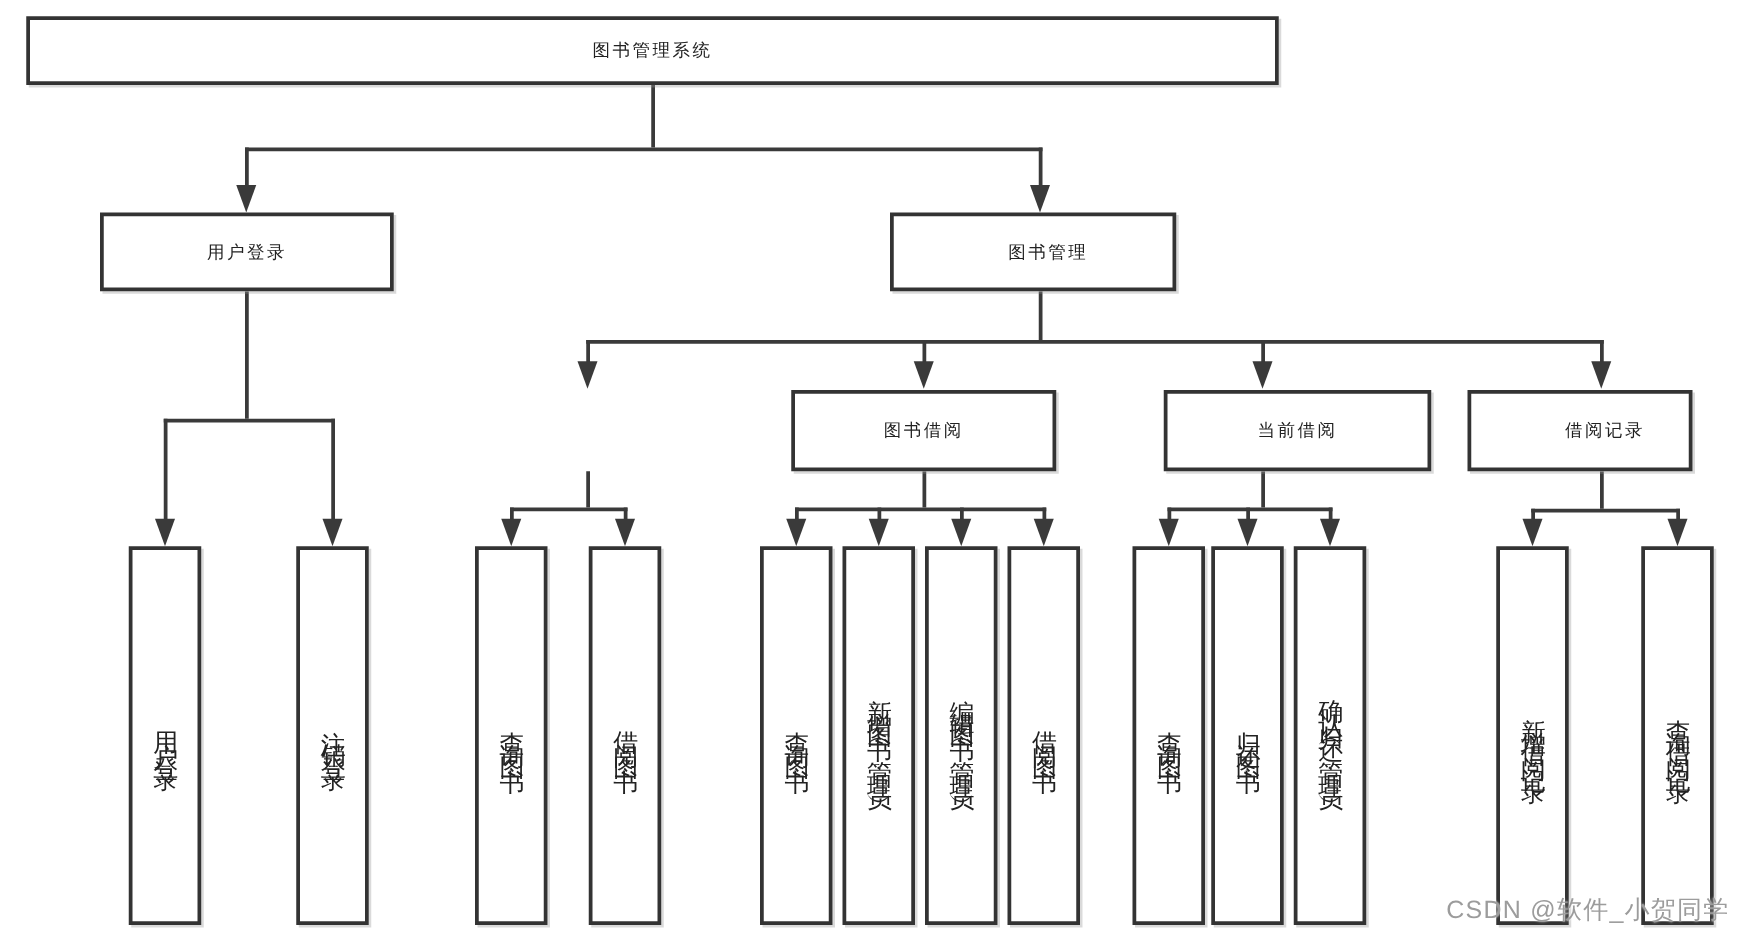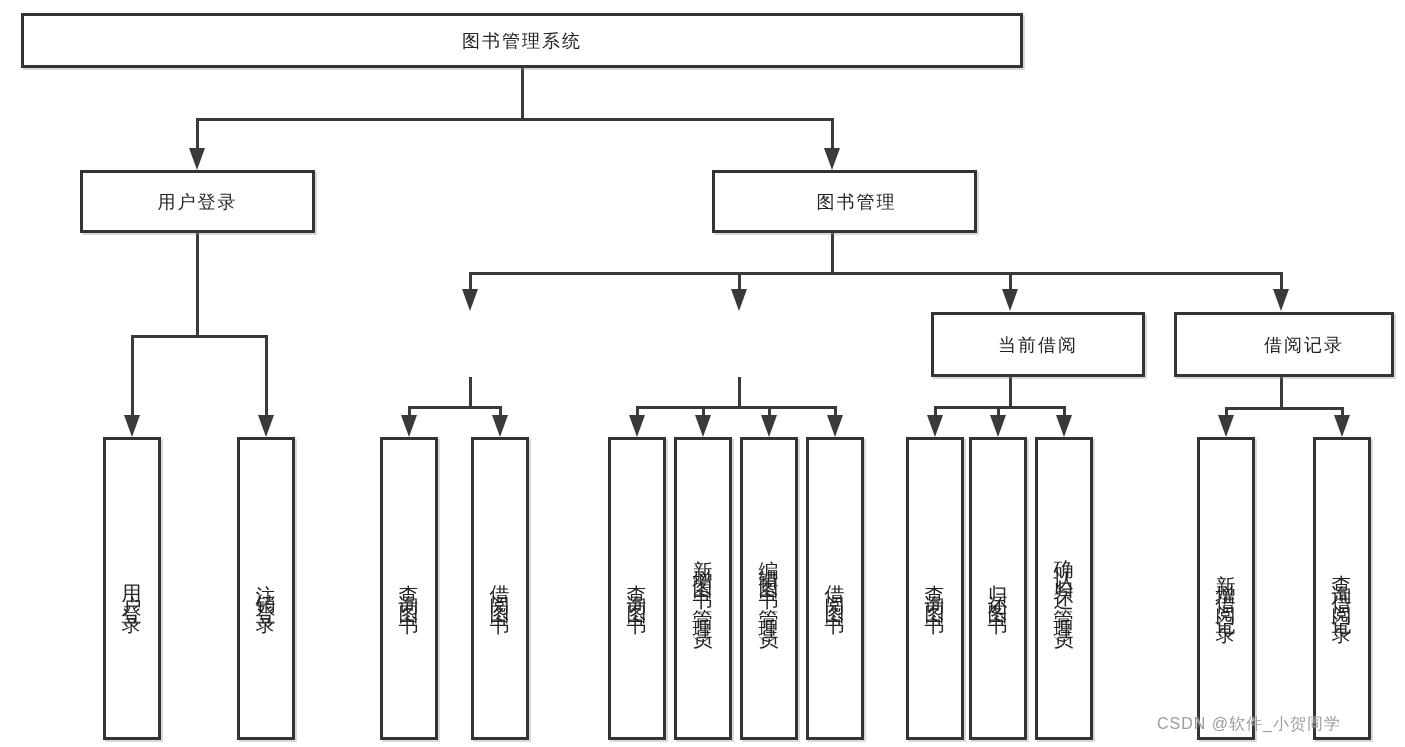--- a/index.html
+++ b/index.html
@@ -21,21 +21,21 @@
     border: 3px solid #333333;
     box-sizing: border-box;
     display: flex;
     align-items: center;
     justify-content: center;
     color: #222222;
     box-shadow: 2px 2px 0 rgba(150,150,150,0.35);
     z-index: 2;
   }
   .node-h span {
-    font-size: 18px;
+    font-size: 14px;
     letter-spacing: 2px;
     white-space: nowrap;
   }
   .node-v span {
     writing-mode: vertical-rl;
     text-orientation: mixed;
     font-size: 20px;
     letter-spacing: 10px;
     line-height: 1;
     white-space: nowrap;
@@ -51,21 +51,21 @@
     height: 0;
     border-left: 8px solid transparent;
     border-right: 8px solid transparent;
     border-top: 22px solid #3a3a3a;
     z-index: 1;
   }
   #watermark {
     position: absolute;
     left: 1157px;
     top: 714px;
-    font-size: 16px;
+    font-size: 20px;
     color: #9c9c9c;
     white-space: nowrap;
     z-index: 5;
     text-shadow: 0 0 2px #ffffff;
     letter-spacing: 1px;
   }
 </style>
 </head>
 <body>
 
@@ -144,28 +144,31 @@
     <div class="arrow" style="left:1334px; top:415px;"></div>
   </div>
 
   <div class="node node-h" style="left:21px; top:13px; width:1002px; height:55px;">
     <span>图书管理系统</span>
   </div>
 
   <div class="node node-h" style="left:80px; top:170px; width:235px; height:63px;">
     <span>用户登录</span>
   </div>
-  <div class="node node-h" style="left:712px; top:170px; width:265px; height:63px;padding-left:24px;">
+  <div class="node node-h" style="left:712px; top:170px; width:229px; height:63px;padding-left:24px;">
     <span>图书管理</span>
   </div>
 
+  <div class="node node-h" style="left:633px; top:312px; width:212px; height:65px;">
+    <span>图书借阅</span>
+  </div>
   <div class="node node-h" style="left:903px; top:312px; width:214px; height:65px;margin-left:28px;">
     <span>当前借阅</span>
   </div>
-  <div class="node node-h" style="left:1174px; top:312px; width:220px; height:65px;padding-left:40px;">
+  <div class="node node-h" style="left:1174px; top:312px; width:180px; height:65px;padding-left:40px;">
     <span>借阅记录</span>
   </div>
 
   <div class="node node-v" style="left:103px; top:437px; width:58px; height:303px;">
     <span>用户登录</span>
   </div>
   <div class="node node-v" style="left:237px; top:437px; width:58px; height:303px;">
     <span>注销登录</span>
   </div>
 

